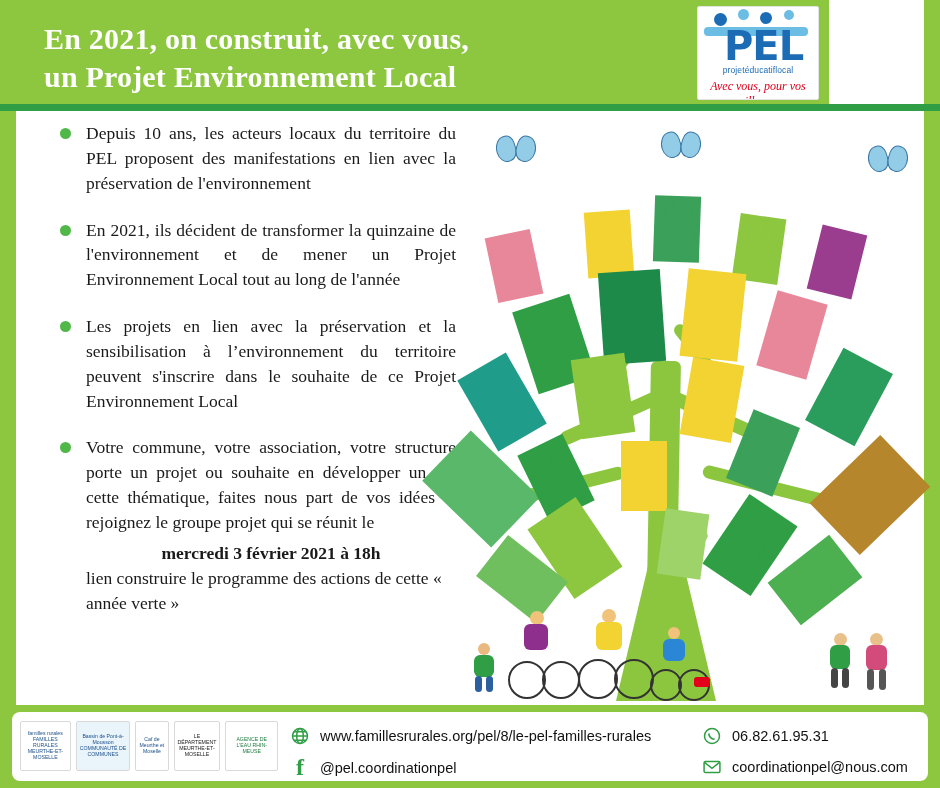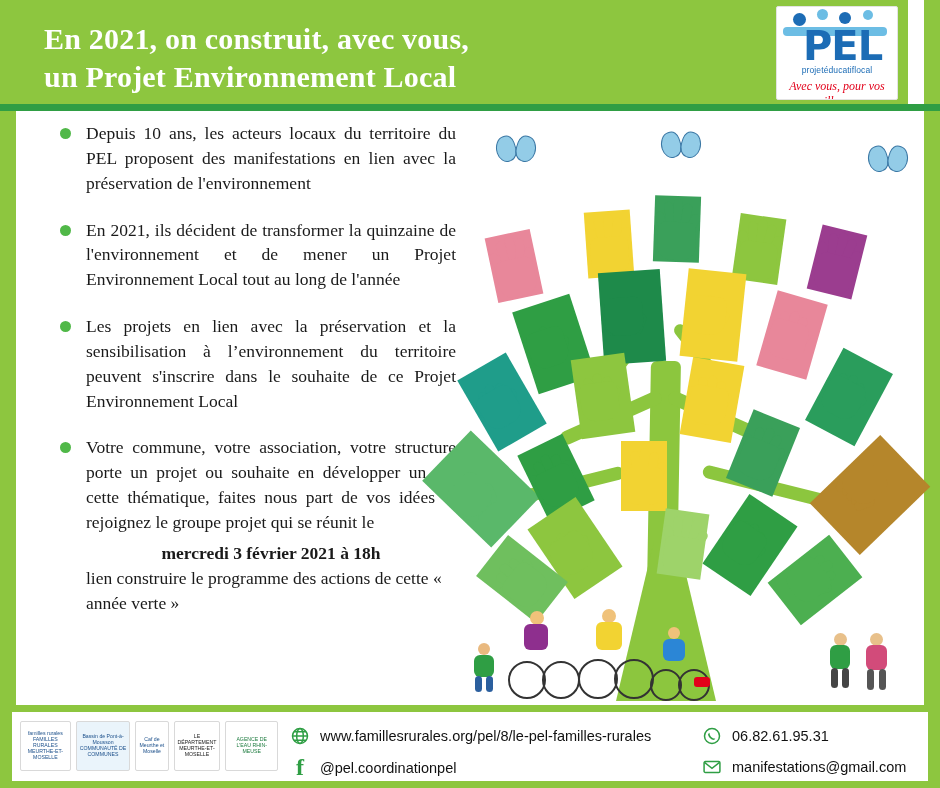--- a/index.html
+++ b/index.html
@@ -13,21 +13,21 @@
   .poster{
     position:relative;
     width:940px;height:788px;
     background:#ffffff;
     box-sizing:border-box;
     border-left:16px solid #8dc63f;
     border-right:16px solid #8dc63f;
   }
   
   .header{
-    position:absolute;left:-16px;top:0;width:908px;height:104px;
+    position:absolute;left:-16px;top:0;width:829px;height:104px;
     background:#8dc63f;
     box-sizing:border-box;
   }
   .header-title{
     position:absolute;left:44px;top:20px;width:640px;
     color:#ffffff;
     font-size:30px;
     font-weight:bold;
     line-height:1.28;
     letter-spacing:.2px;
@@ -148,21 +148,21 @@
     position:absolute;border:2.5px solid #333;border-radius:50%;
     background:transparent;
   }
   
   .footer{
     position:absolute;left:-16px;top:705px;width:940px;height:83px;
     background:#8dc63f;
   }
   .footer-inner{
     position:absolute;left:12px;top:7px;width:916px;height:69px;
-    background:#ffffff;border-radius:0;
+    background:#ffffff;border-radius:8px;
   }
   .logos-row{
     position:absolute;left:8px;top:6px;width:258px;height:56px;
     display:flex;align-items:center;gap:5px;
   }
   .mini-logo{
     height:50px;border:1px solid #d9d9d9;border-radius:2px;
     display:flex;flex-direction:column;align-items:center;justify-content:center;
     font-family:"Liberation Sans", sans-serif;
     font-size:5.2px;line-height:1.15;text-align:center;color:#1b4f8a;
@@ -558,19 +558,19 @@
         <span>06.82.61.95.31</span>
       </div>
 
       <div class="contact-mail">
         <span class="ic">
           <svg viewBox="0 0 24 24" width="20" height="20" fill="none" stroke="#2f9e44" stroke-width="1.8">
             <rect x="2.5" y="5.5" width="19" height="13" rx="1.5"></rect>
               <path d="M3 6.5l9 7 9-7"></path>
           </svg>
         </span>
-        <span>manifestations@gmail.com</span>
+        <span>coordinationpel@nous.com</span>
       </div>
 
     </div>
   </div>
 
 </div>
 
 </body></html>

